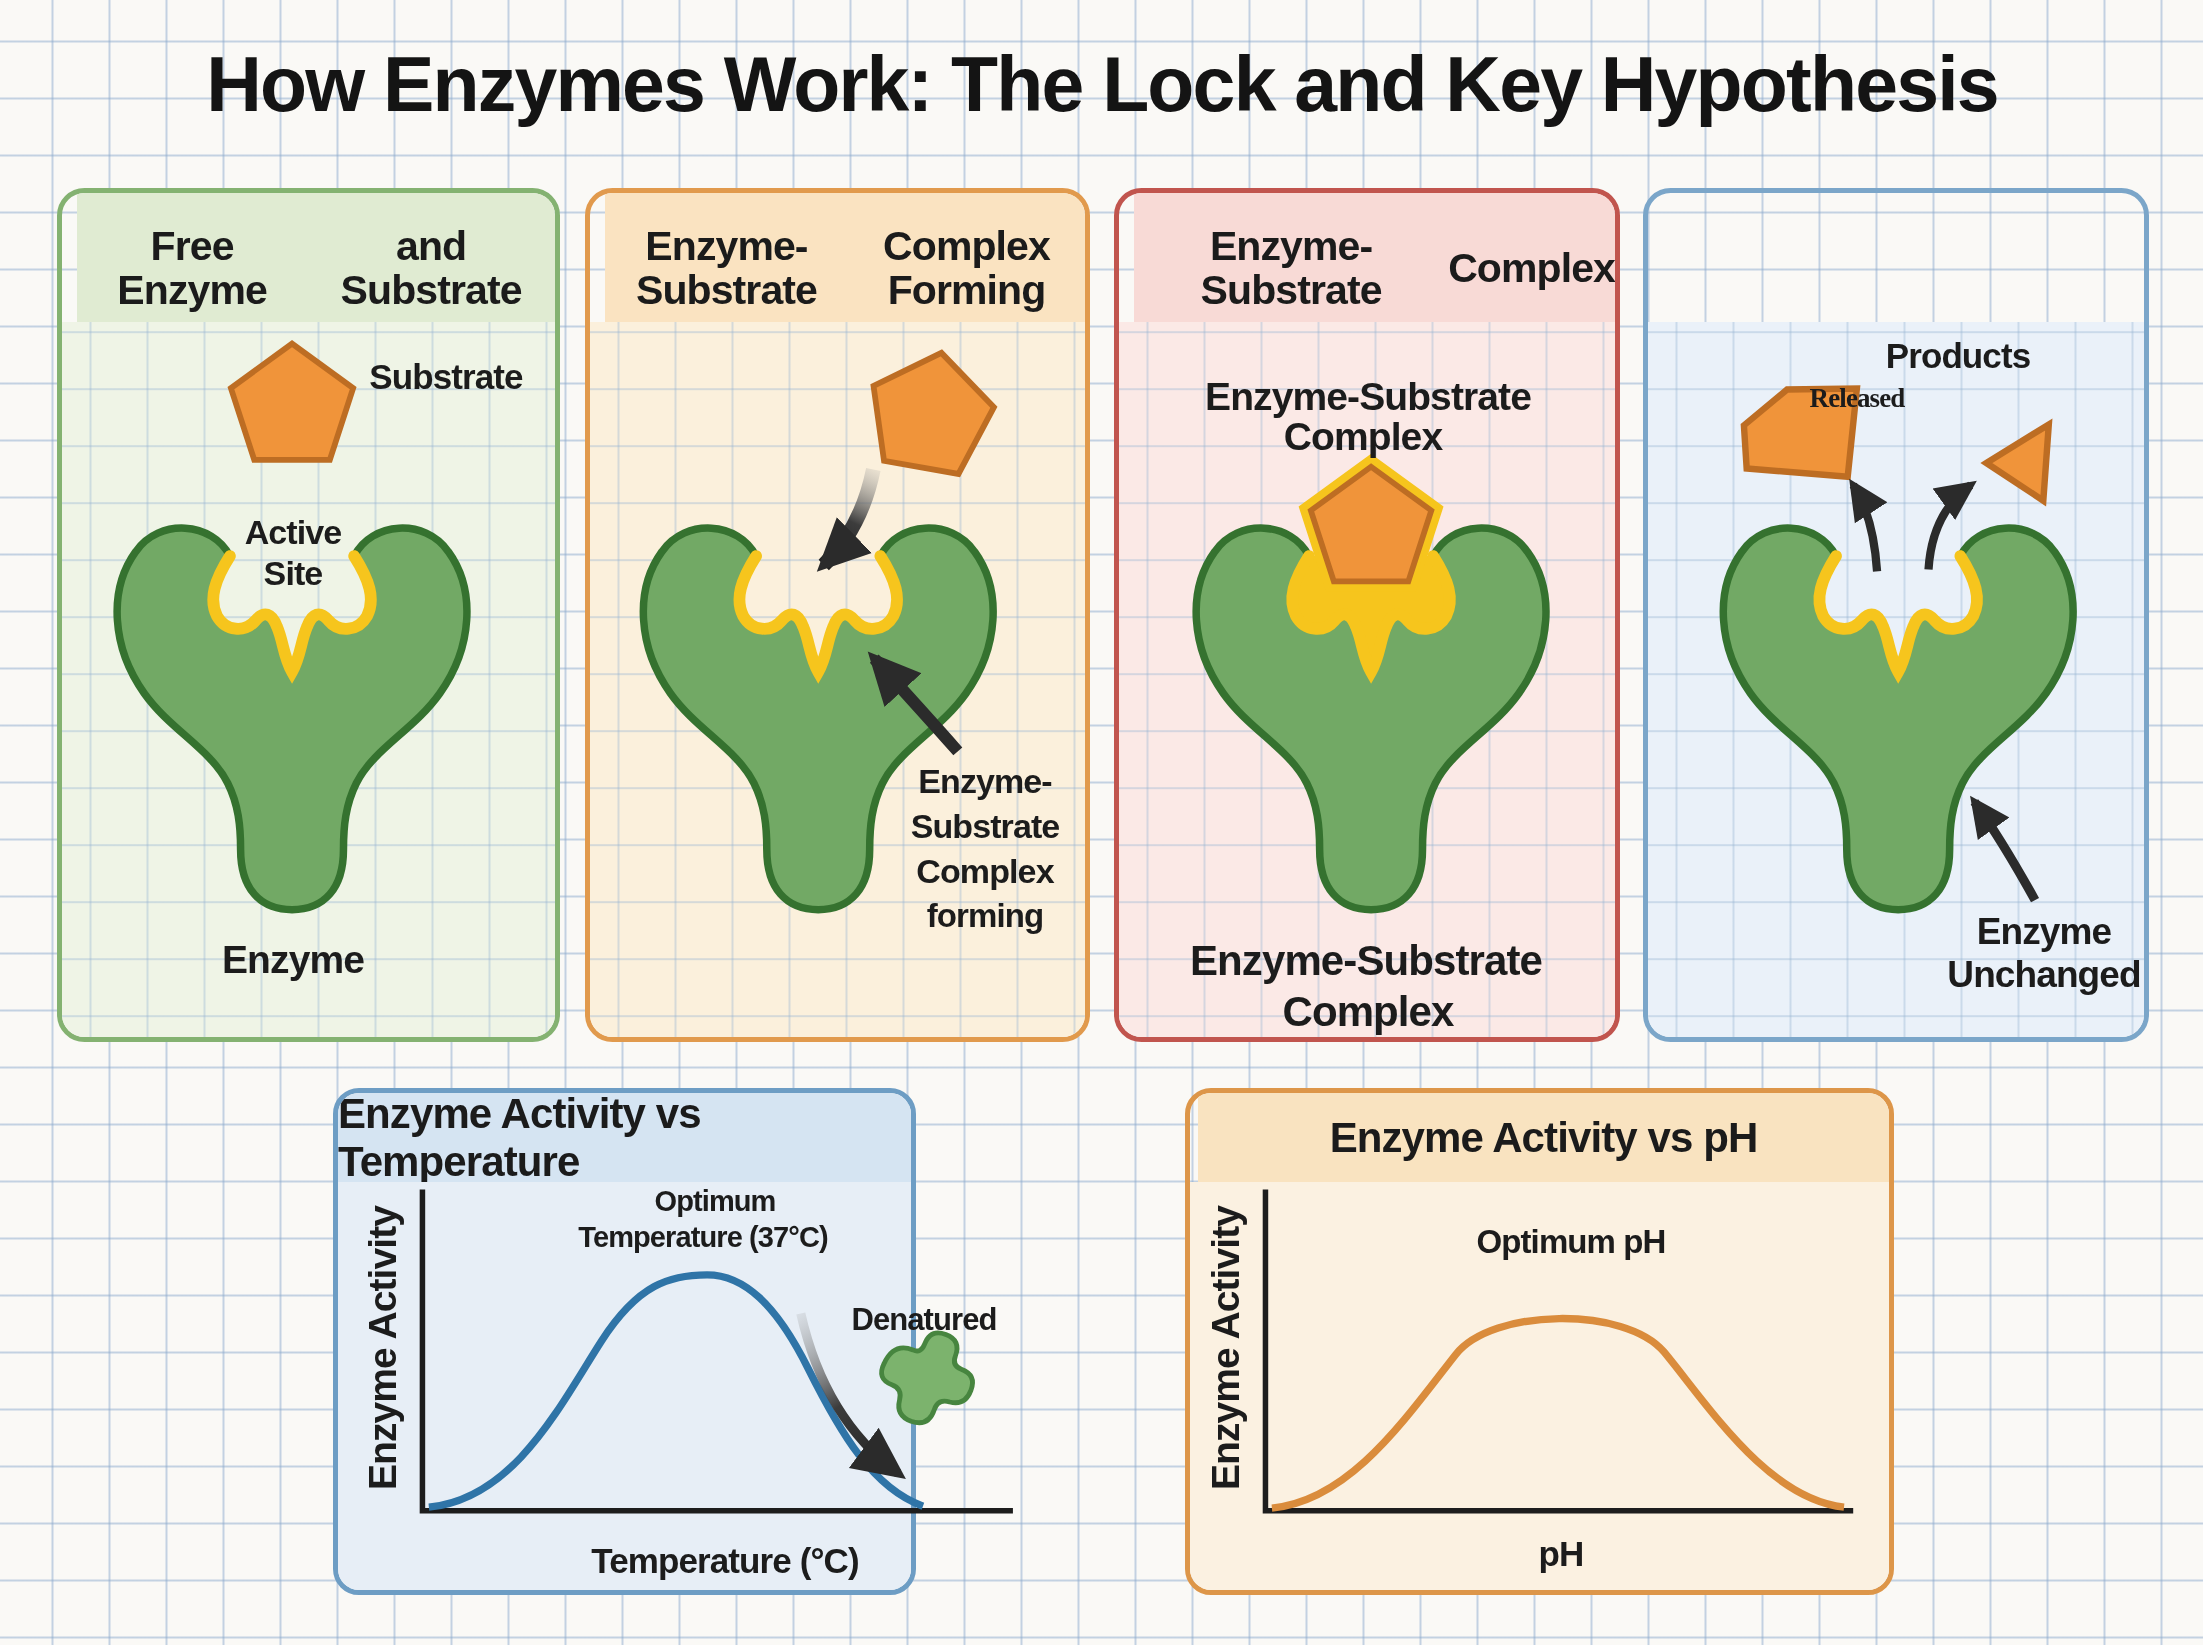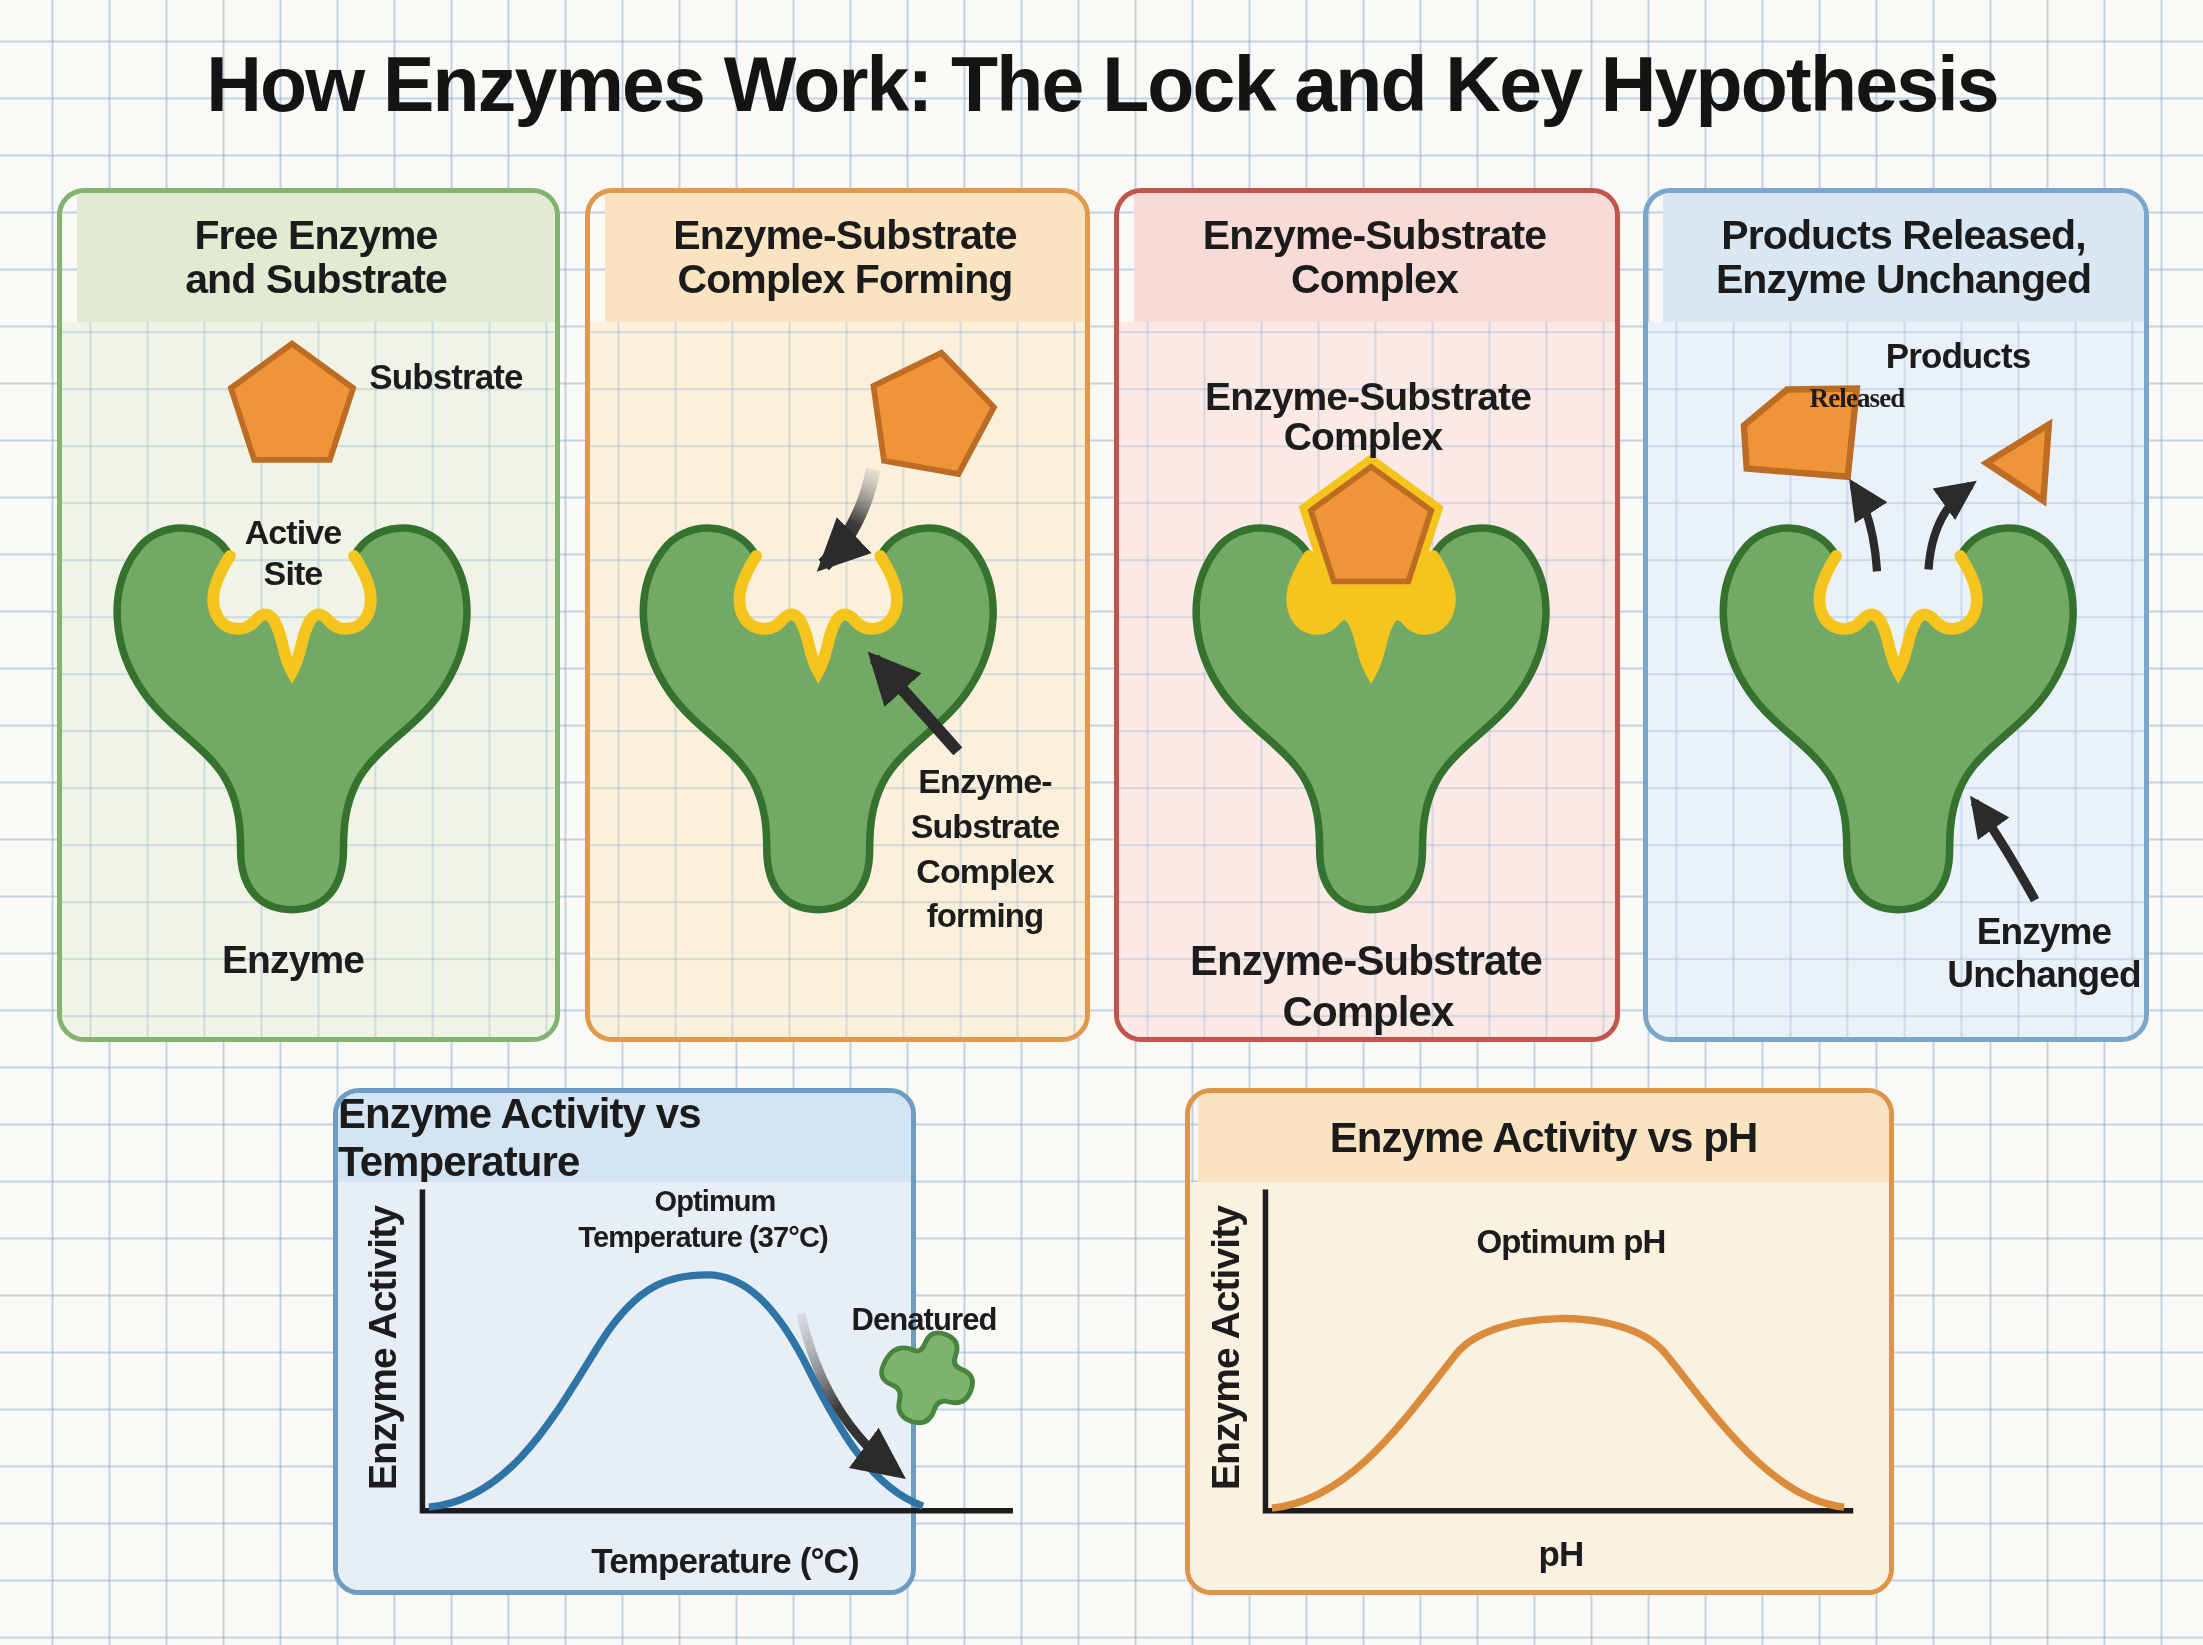--- a/index.html
+++ b/index.html
@@ -16,21 +16,21 @@
   .title{
     position:absolute;left:0;right:0;top:40px;text-align:center;
     font-size:77px;font-weight:bold;letter-spacing:-1.8px;color:#141414;
   }
   .panel{
     position:absolute;top:188px;height:854px;border:5.5px solid;border-radius:27.5px;
     box-sizing:border-box;overflow:hidden;
   }
   .panel .ph{
     height:129px;box-sizing:border-box;padding-top:20px;
-    display:flex;flex-direction:column;align-items:center;
+    display:flex;flex-direction:row;align-items:center;
     font-size:41px;line-height:44px;font-weight:bold;letter-spacing:-0.9px;color:#1b1b1b;
     text-align:center;
     margin-left:15px;
   }
   .panel .pbody{
     position:absolute;left:0;right:0;top:129px;bottom:0;
     background-image:
       linear-gradient(to right, rgba(150,180,210,0.38) 1.8px, transparent 1.8px),
       linear-gradient(to bottom, rgba(150,180,210,0.38) 1.8px, transparent 1.8px);
     background-size:57px 57px;background-position:27.5px 9.2px;
@@ -90,24 +90,20 @@
 
   <div class="panel p3">
     <div class="ph">
       <span>Enzyme-Substrate</span>
       <span>Complex</span>
     </div>
     <div class="pbody"></div>
   </div>
 
   <div class="panel p4">
-    <div class="ph">
-      <span>Products Released,</span>
-      <span>Enzyme Unchanged</span>
-    </div>
     <div class="pbody"></div>
   </div>
 
   <div class="chart-panel c1">
     <div class="ph">Enzyme Activity vs Temperature</div>
     <div class="pbody"></div>
   </div>
 
   <div class="chart-panel c2">
     <div class="ph">Enzyme Activity vs pH</div>

